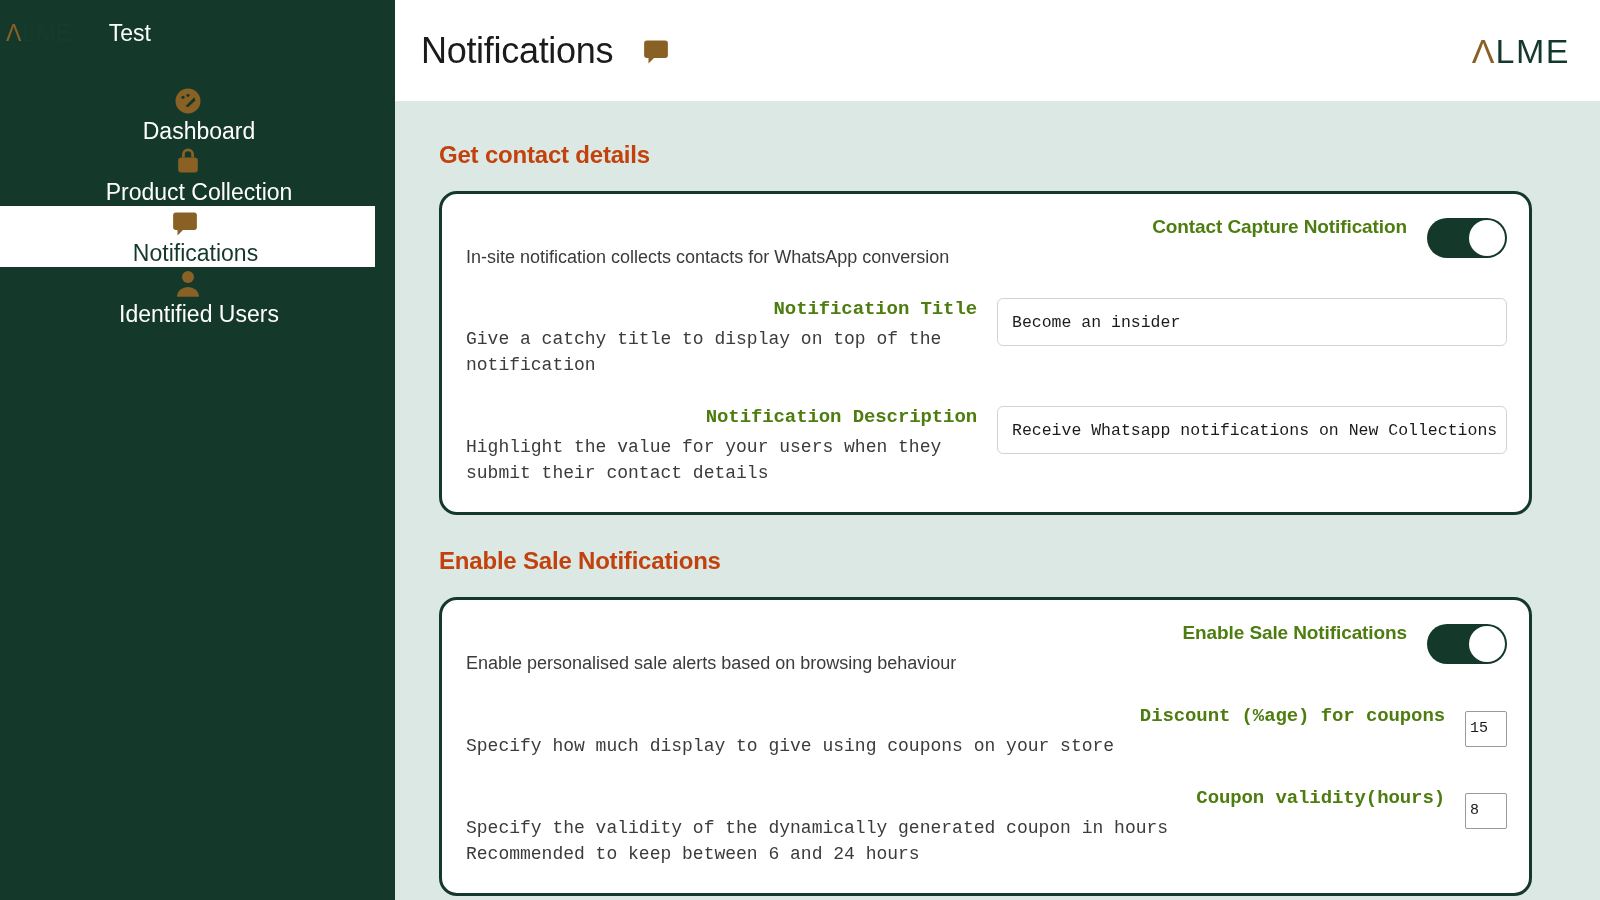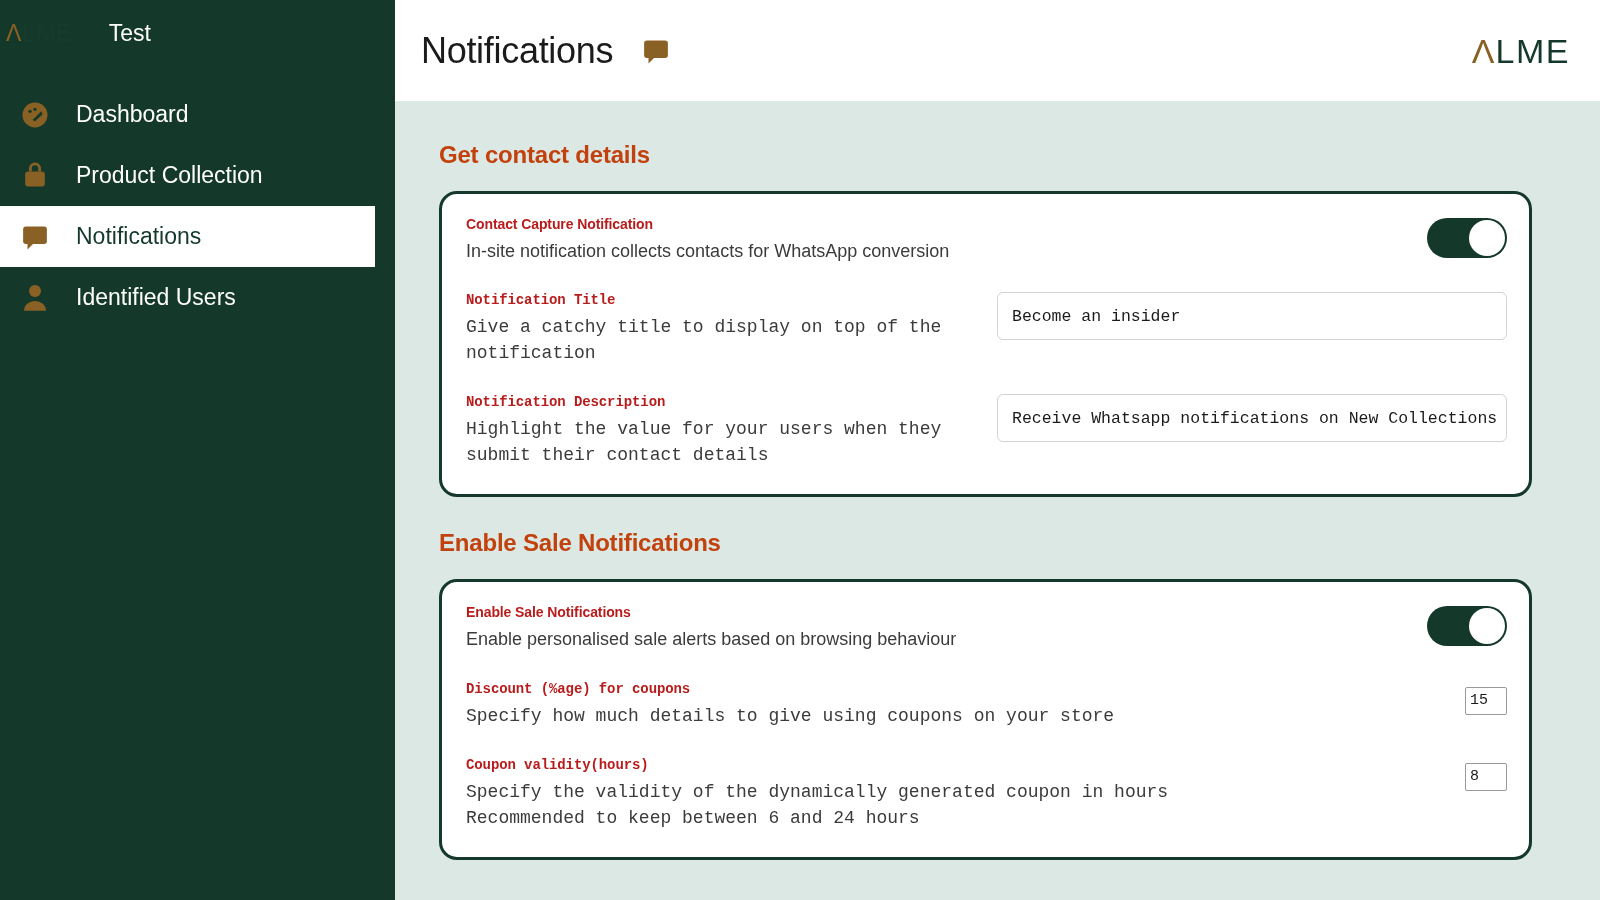--- a/index.html
+++ b/index.html
@@ -65,20 +65,21 @@
   .nav-item {
     display: flex;
     align-items: center;
     height: 61px;
     padding-left: 16px;
     color: #ffffff;
     font-size: 23px;
     font-weight: 400;
     cursor: pointer;
     width: 382px;
+    flex-direction: column;
   }
 
   .nav-item .nav-ico {
     width: 38px;
     min-width: 38px;
     height: 34px;
     display: flex;
     align-items: center;
     justify-content: center;
     margin-right: 22px;
@@ -168,25 +169,26 @@
     display: flex;
     align-items: flex-start;
     justify-content: space-between;
   }
 
   .row + .row { margin-top: 28px; font-family: Liberation Mono, monospace; }
 
   .row-text { flex: 1; padding-right: 20px; }
 
   .row-label {
-    font-size: 14px;
+    font-size: 19px;
     font-weight: 700;
-    color: #b91c1c;
+    color: #4d7c0f;
     margin-bottom: 6px;
     letter-spacing: -0.1px;
+    text-align: right;
   }
 
   .row-desc {
     font-size: 18px;
     font-weight: 400;
     color: #3b3b3b;
     line-height: 1.45;
   }
 
   
@@ -224,21 +226,21 @@
     font-size: 16.5px;
     color: #1b1b1b;
     white-space: nowrap;
     overflow: hidden;
     cursor: text;
   }
 
   .num-input {
     width: 42px;
     min-width: 42px;
-    height: 28px;
+    height: 36px;
     border: 1px solid #9a9a9a;
     border-radius: 2px;
     background: #ffffff;
     display: flex;
     align-items: center;
     padding: 4px 4px;
     font-size: 15px;
     color: #1b1b1b;
     cursor: text;
     margin-top: 6px;
@@ -372,21 +374,21 @@
             <div class="row-desc">Enable personalised sale alerts based on browsing behaviour</div>
           </div>
           <div class="toggle">
             <span class="knob"></span>
           </div>
         </div>
 
         <div class="row">
           <div class="row-text">
             <div class="row-label">Discount (%age) for coupons</div>
-            <div class="row-desc">Specify how much details to give using coupons on your store</div>
+            <div class="row-desc">Specify how much display to give using coupons on your store</div>
           </div>
           <div class="input-cell">
             <div class="num-input">15</div>
           </div>
         </div>
 
         <div class="row">
           <div class="row-text">
             <div class="row-label">Coupon validity(hours)</div>
             <div class="row-desc">Specify the validity of the dynamically generated coupon in hours</div>

